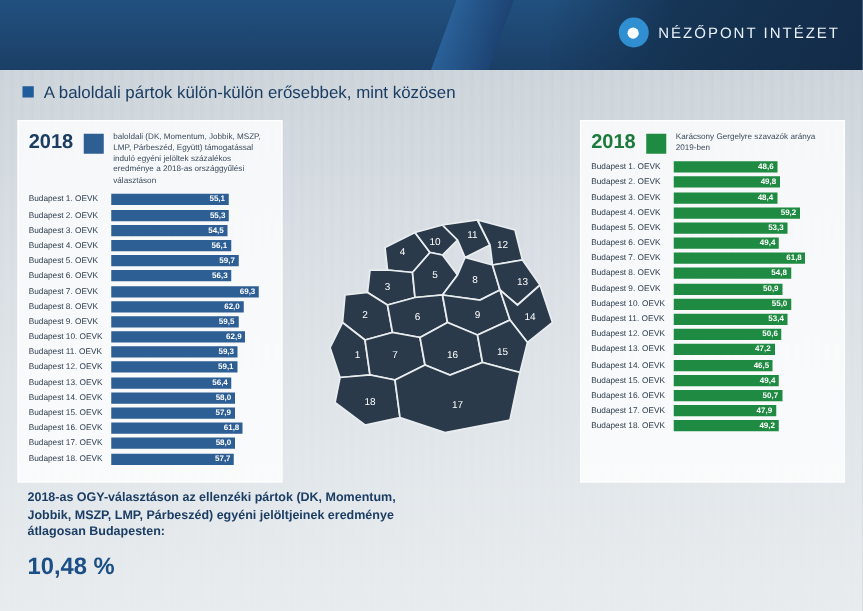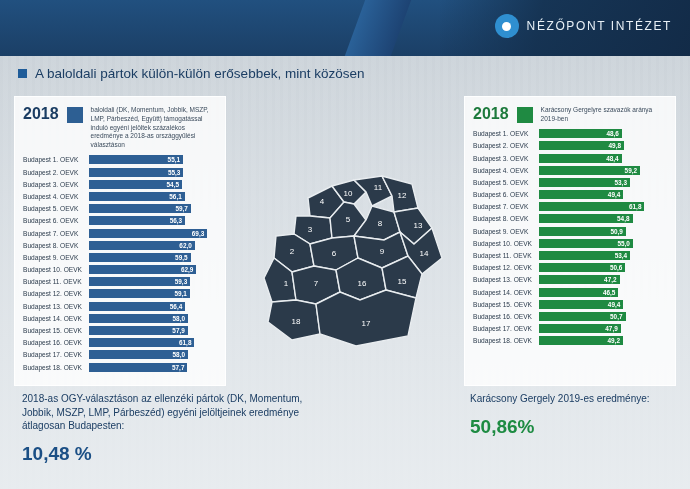--- a/index.html
+++ b/index.html
@@ -92,21 +92,21 @@
   }
   .map svg { display: block; }
 
   .footer-left {
     position: absolute; left: 22px; top: 392px; width: 300px;
   }
   .footer-right {
     position: absolute; left: 470px; top: 392px; width: 205px;
   }
   .foot-txt {
-    font-size: 10px; font-weight: normal; color: #1b3d63; line-height: 1.35;
+    font-size: 10px; font-weight: bold; color: #1b3d63; line-height: 1.35;
   }
   .foot-big {
     margin-top: 10px; font-size: 19px; font-weight: bold; color: #1b4f85;
   }
   .foot-big.green { color: #1d8b42; }
 </style>
 </head>
 <body>
 
 <div id="root">
@@ -478,17 +478,13 @@
           </div>
         </div>
       </div>
   </div>
 
   <div class="footer-left">
     <div class="foot-txt">2018-as OGY-választáson az ellenzéki pártok (DK, Momentum, Jobbik, MSZP, LMP, Párbeszéd) egyéni jelöltjeinek eredménye átlagosan Budapesten:</div>
     <div class="foot-big">10,48 %</div>
   </div>
 
-  <div class="footer-right">
-    <div class="foot-txt">Karácsony Gergely 2019-es eredménye:</div>
-    <div class="foot-big green">50,86%</div>
-  </div>
 </div>
 
 </body></html>

